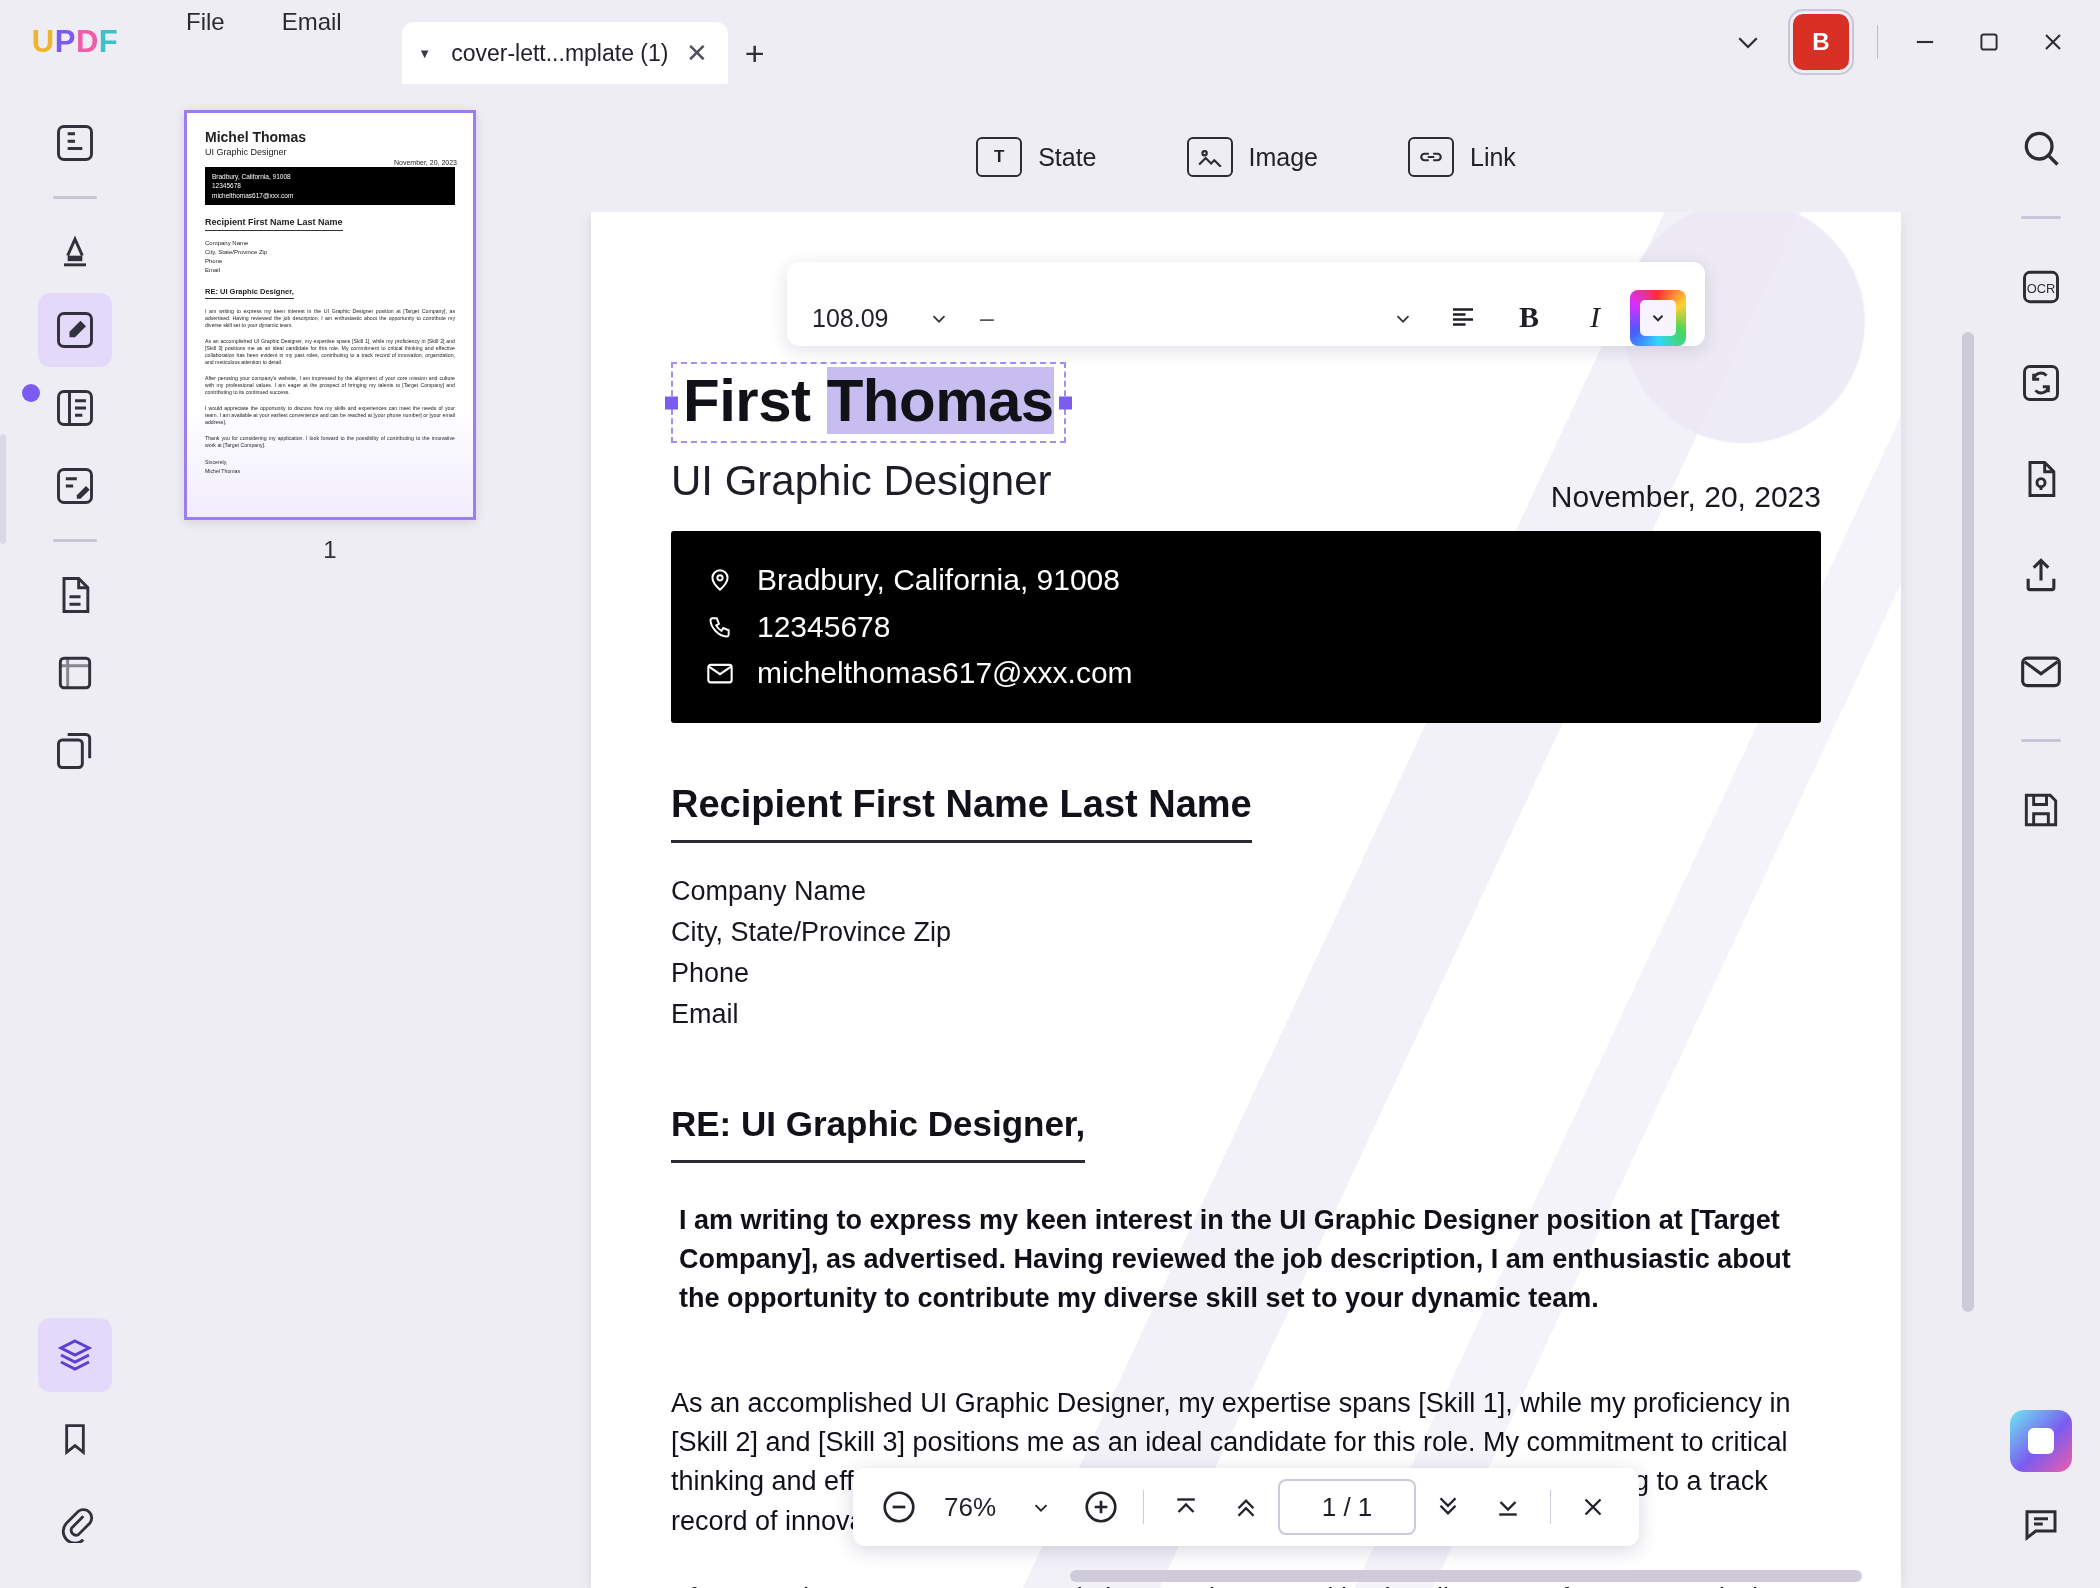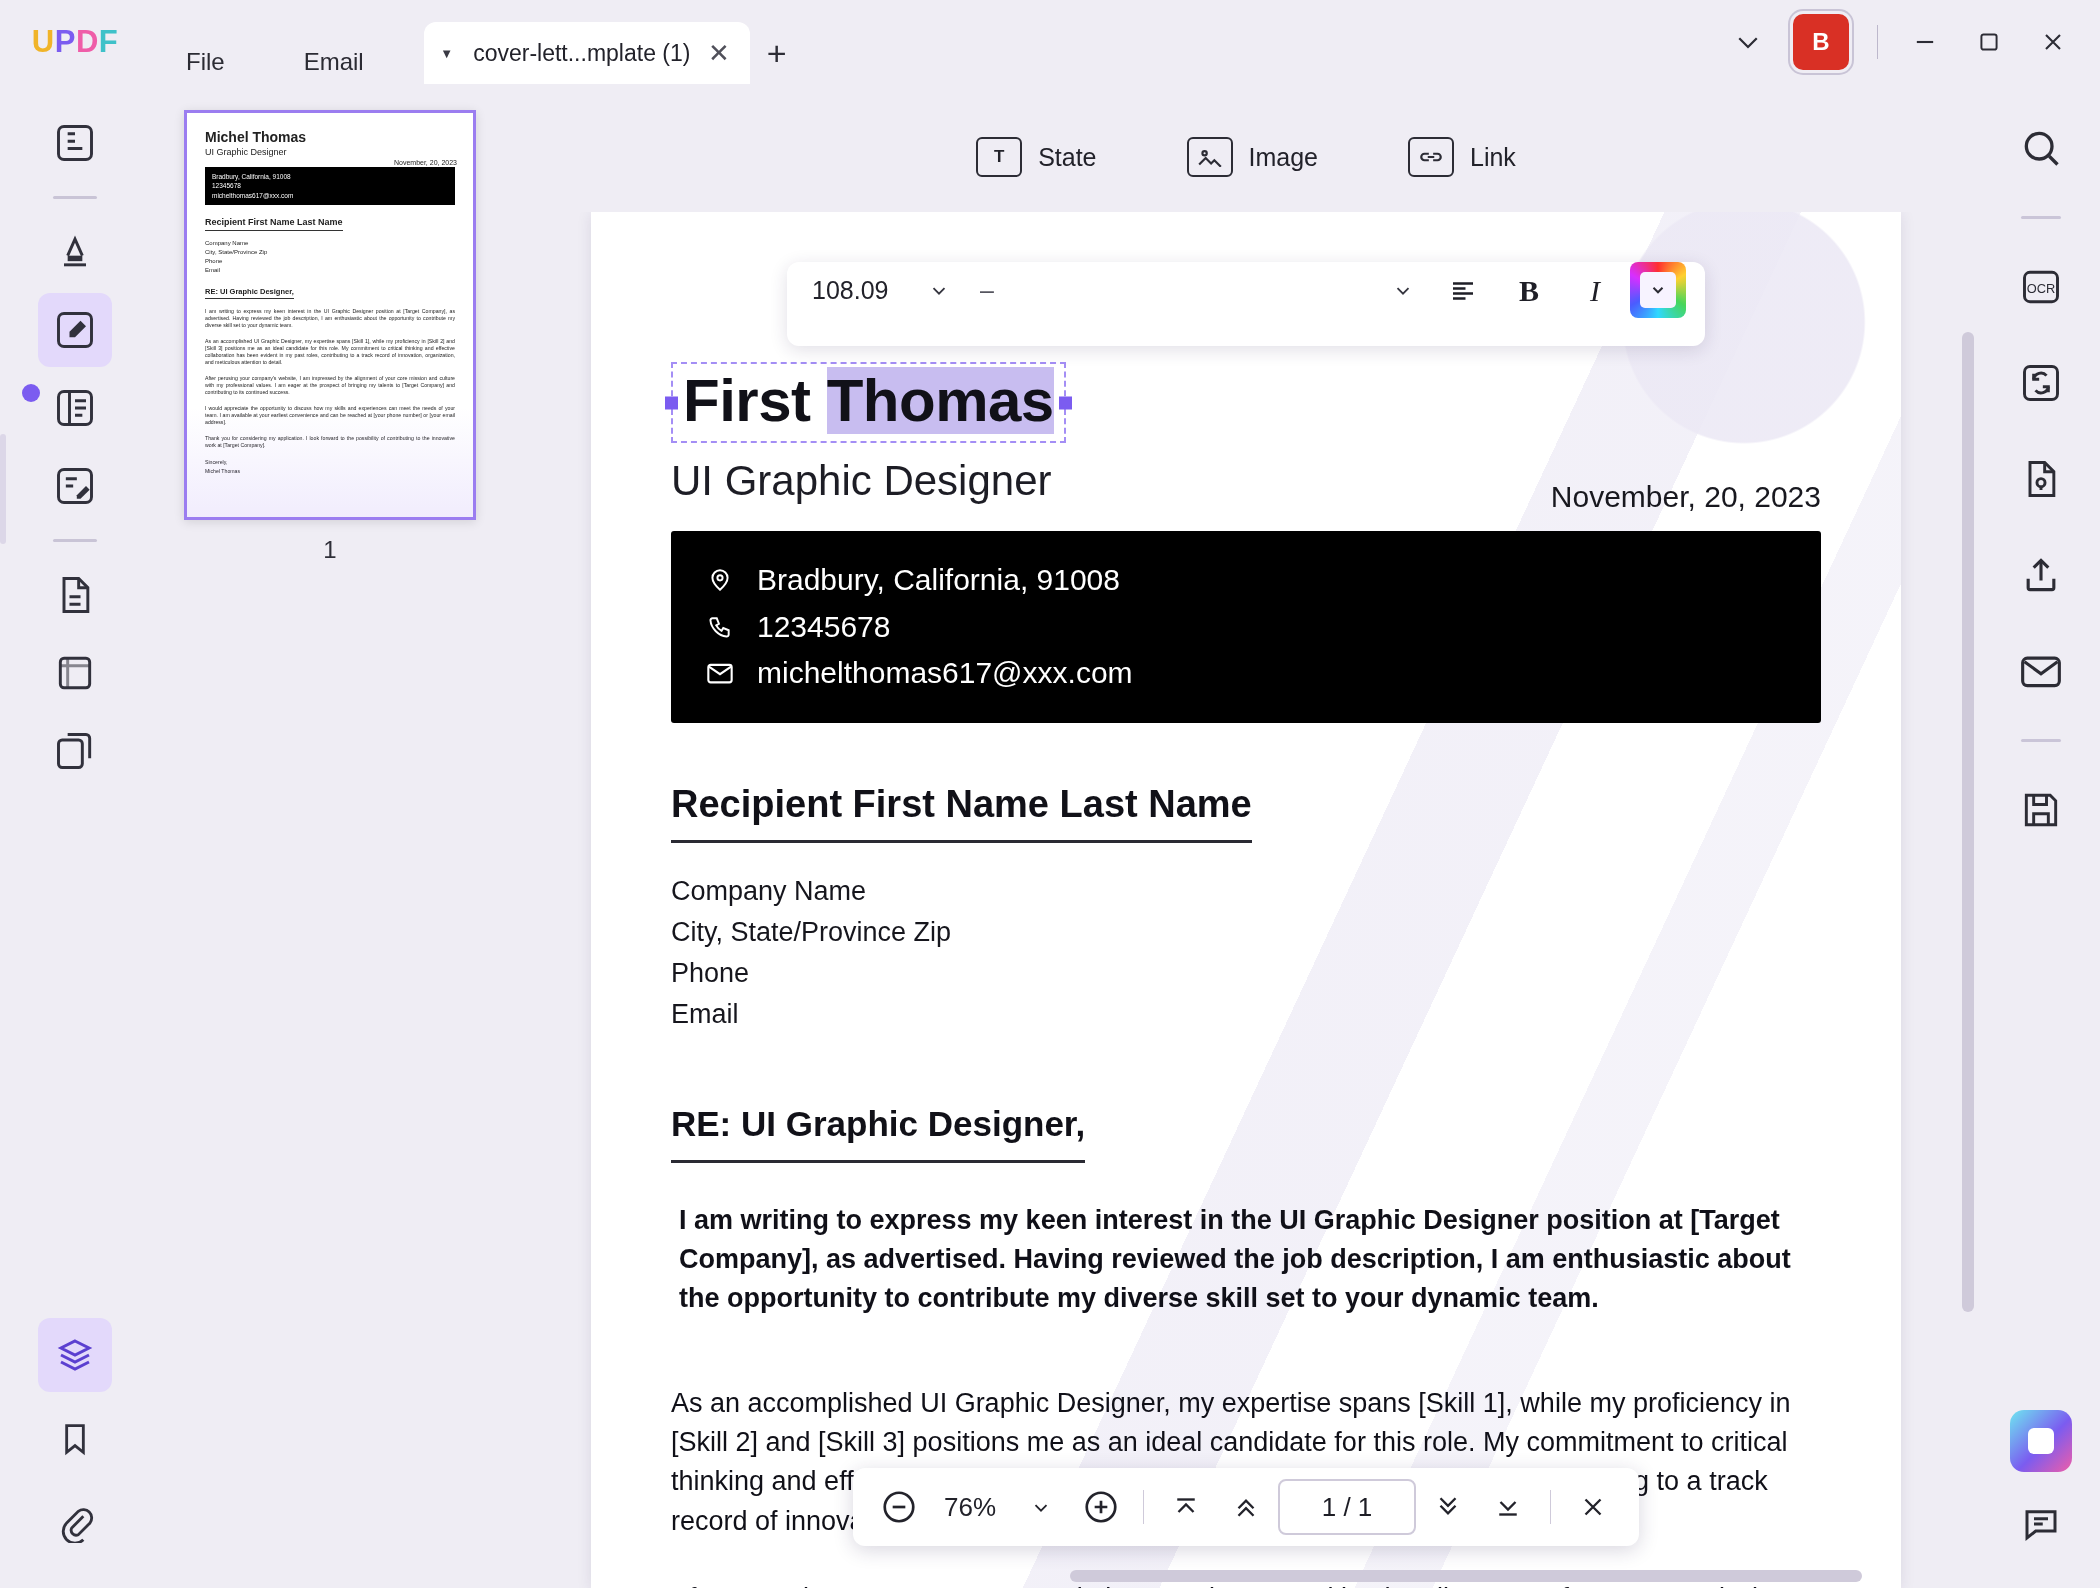--- a/index.html
+++ b/index.html
@@ -27,22 +27,22 @@
   .logo {
     width: 150px; display: flex; align-items: center; justify-content: center;
     height: 84px;
     font-size: 31px; font-weight: bold; letter-spacing: .5px;
   }
   .logo span:nth-child(1){color:#f0b429;}
   .logo span:nth-child(2){color:#7b5cf0;}
   .logo span:nth-child(3){color:#ef5da8;}
   .logo span:nth-child(4){color:#3fc1c9;}
   .menu {
-    display: flex; align-items: flex-end; height: 84px;
-    gap: 27px; margin-left: 10px;
+    display: flex; align-items: flex-start; height: 84px;
+    gap: 5px; margin-left: 10px;
   }
   .menu-item {
     font-size: 24px; color: #2b2b33; padding: 8px 26px; border-radius: 7px;
     cursor: default;
   }
   .tabs { display: flex; align-items: flex-end; height: 84px; margin-left: 34px; }
   .tab {
     position: relative;
     height: 62px; min-width: 300px;
     background: #ffffff;
@@ -140,21 +140,21 @@
   .viewer {
     flex: 1; position: relative; background: #efedf4;
     display: flex; flex-direction: column; align-items: center;
     min-width: 0;
   }
   .fmt-bar {
     position: absolute; top: 178px; left: 50%; transform: translateX(-50%);
     width: 880px; height: 84px;
     background: #fff; border-radius: 12px;
     box-shadow: 0 4px 18px rgba(40,30,80,.14);
-    display: flex; align-items: flex-start; padding: 0 19px; gap: 4px;
+    display: flex; align-items: flex-end; padding: 0 19px; gap: 4px;
     z-index: 25;
   }
   .fmt-size {
     width: 138px; height: 56px; display: flex; align-items: center; justify-content: space-between;
     font-size: 25px; color: #22222a; padding: 0 6px;
   }
   .fmt-font {
     flex: 1; height: 56px; display: flex; align-items: center; justify-content: space-between;
     font-size: 25px; color: #55555f; padding: 0 14px; margin-left: 6px;
   }

